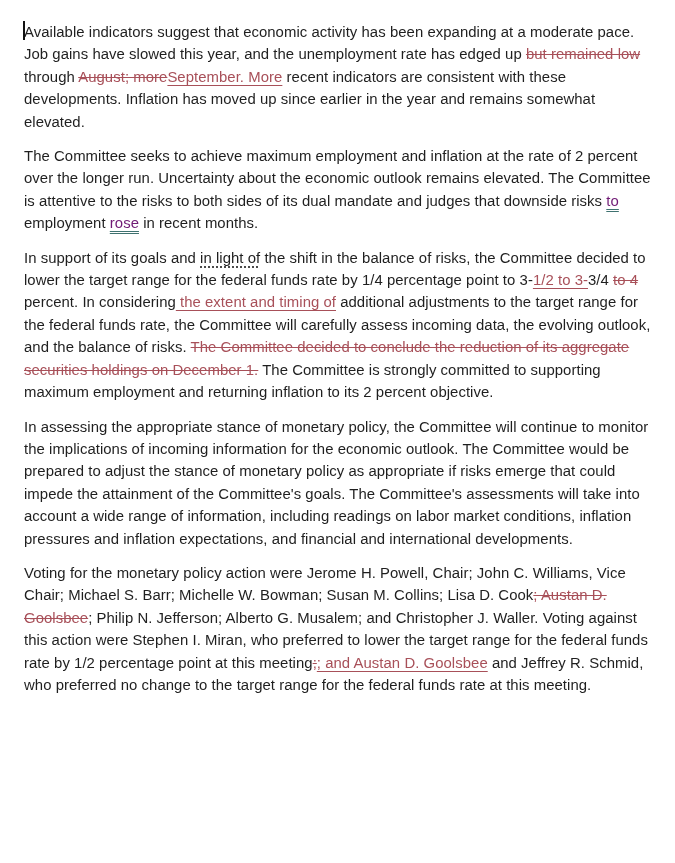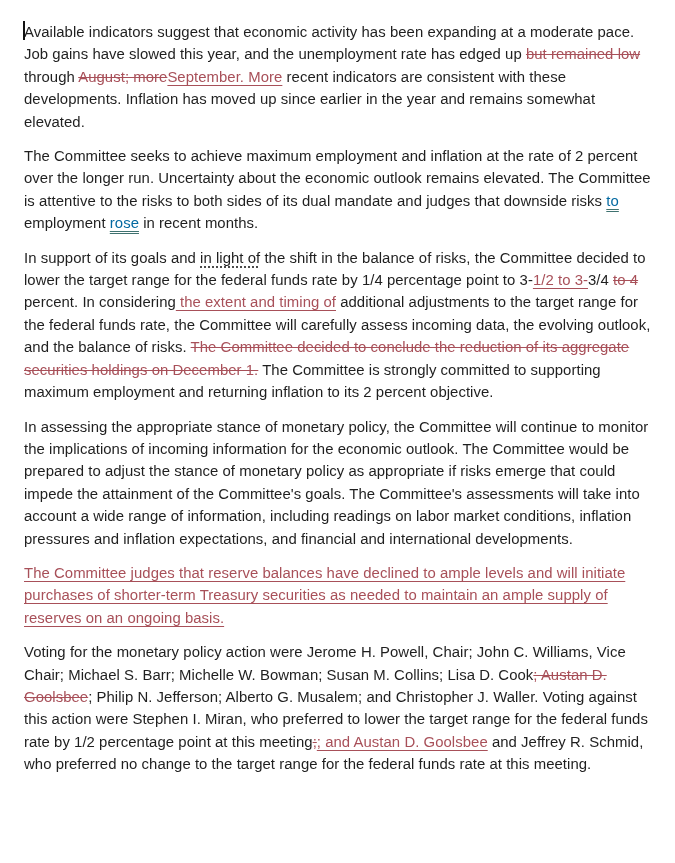--- a/index.html
+++ b/index.html
@@ -30,21 +30,21 @@
     text-decoration: line-through;
     text-decoration-thickness: 1.3px;
   }
   .run-ins {
     color: #a85059;
     text-decoration: underline;
     text-decoration-thickness: 1.3px;
     text-underline-offset: 3px;
   }
   .run-move {
-    color: #0369a1;
+    color: #701a75;
     text-decoration: underline double;
     text-decoration-color: #3f7270;
     text-decoration-thickness: 1px;
     text-underline-offset: 2.5px;
   }
   .run-fmt {
     color: #1f1f1f;
     text-decoration: underline dotted;
     text-decoration-color: #4a4a4a;
     text-decoration-thickness: 1.5px;
@@ -61,15 +61,14 @@
 </style>
 </head>
 <body>
 
 <div class="page">
   <span class="caret"></span>
   <p class="para"><span>Available indicators suggest that economic activity has been expanding at a moderate pace. Job gains have slowed this year, and the unemployment rate has edged up </span><span class="run-del">but remained low</span><span> through </span><span class="run-del">August; more</span><span class="run-ins">September. More</span><span> recent indicators are consistent with these developments. Inflation has moved up since earlier in the year and remains somewhat elevated.</span></p>
   <p class="para"><span>The Committee seeks to achieve maximum employment and inflation at the rate of 2 percent over the longer run. Uncertainty about the economic outlook remains elevated. The Committee is attentive to the risks to both sides of its dual mandate and judges that downside risks </span><span class="run-move">to</span><span> employment </span><span class="run-move">rose</span><span> in recent months.</span></p>
   <p class="para"><span>In support of its goals and </span><span class="run-fmt">in light of</span><span> the shift in the balance of risks, the Committee decided to lower the target range for the federal funds rate by 1/4 percentage point to 3-</span><span class="run-ins">1/2 to 3-</span><span>3/4 </span><span class="run-del">to 4 </span><span>percent. In considering</span><span class="run-ins"> the extent and timing of</span><span> additional adjustments to the target range for the federal funds rate, the Committee will carefully assess incoming data, the evolving outlook, and the balance of risks. </span><span class="run-del">The Committee decided to conclude the reduction of its aggregate securities holdings on December 1.</span><span> The Committee is strongly committed to supporting maximum employment and returning inflation to its 2 percent objective.</span></p>
   <p class="para"><span>In assessing the appropriate stance of monetary policy, the Committee will continue to monitor the implications of incoming information for the economic outlook. The Committee would be prepared to adjust the stance of monetary policy as appropriate if risks emerge that could impede the attainment of the Committee's goals. The Committee's assessments will take into account a wide range of information, including readings on labor market conditions, inflation pressures and inflation expectations, and financial and international developments.</span></p>
-  <p class="para"><span class="run-ins">The Committee judges that reserve balances have declined to ample levels and will initiate purchases of shorter-term Treasury securities as needed to maintain an ample supply of reserves on an ongoing basis.</span></p>
   <p class="para"><span>Voting for the monetary policy action were Jerome H. Powell, Chair; John C. Williams, Vice Chair; Michael S. Barr; Michelle W. Bowman; Susan M. Collins; Lisa D. Cook</span><span class="run-del">; Austan D. Goolsbee</span><span>; Philip N. Jefferson; Alberto G. Musalem; and Christopher J. Waller. Voting against this action were Stephen I. Miran, who preferred to lower the target range for the federal funds rate by 1/2 percentage point at this meeting</span><span class="run-del">;</span><span class="run-ins">; and Austan D. Goolsbee</span><span> and Jeffrey R. Schmid, who preferred no change to the target range for the federal funds rate at this meeting.</span></p>
 </div>
 
 </body></html>

